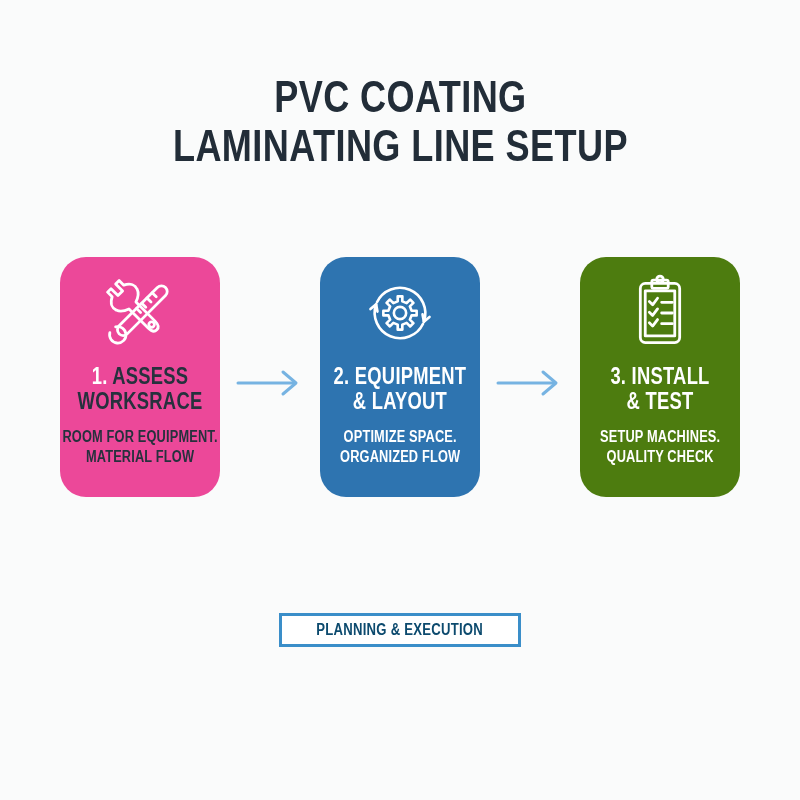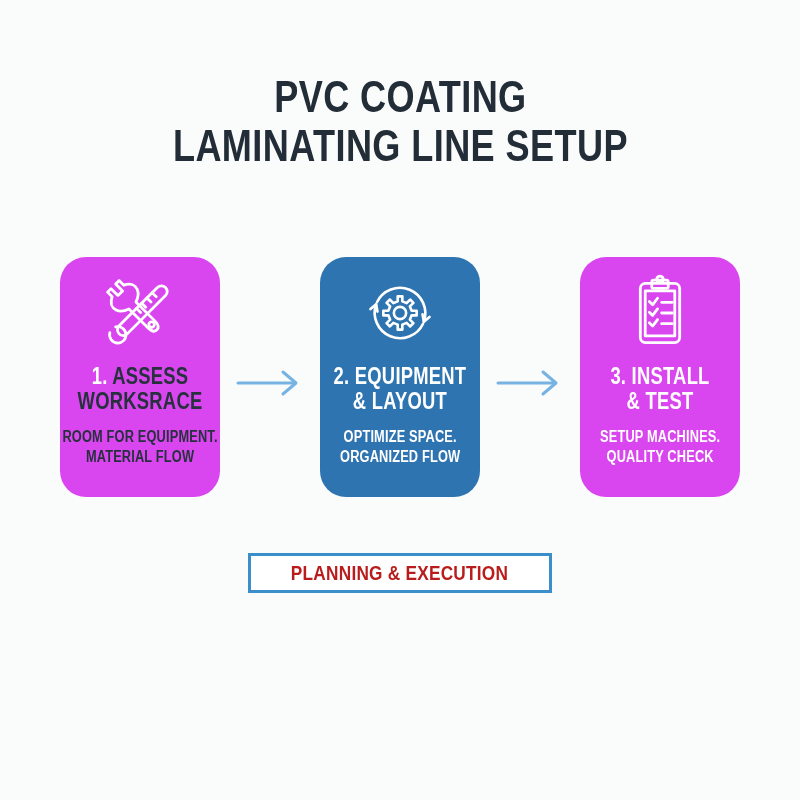--- a/index.html
+++ b/index.html
@@ -73,27 +73,27 @@
   .arrow-slot {
     width: 100px;
     height: 240px;
     display: flex; align-items: center; justify-content: center;
     flex: 0 0 auto;
   }
   .arrow-slot svg { margin-top: 12px; }
 
   
   .badge {
-    margin-top: 56px;
+    margin-top: 116px;
     background: #FFFFFF;
     border: 3px solid #3A8EC9;
     padding: 5px 16px;
-    color: #b91c1c;
-    font-weight: 700;
-    font-size: 21px;
+    color: #0c4a6e;
+    font-weight: 700;
+    font-size: 16px;
     letter-spacing: 0.3px;
     white-space: nowrap;
   }
   .badge-inner {
     display: inline-block;
     transform: scaleX(0.82);
     transform-origin: center;
   }
 </style>
 </head>
@@ -101,21 +101,21 @@
 
 <div class="page">
 
   <div class="title">
     <div>PVC COATING</div>
     <div>LAMINATING LINE SETUP</div>
   </div>
 
   <div class="cards-row">
 
-    <div class="card" style="background: #d946ef; color: rgb(38, 49, 61);">
+    <div class="card" style="background: #ec4899; color: rgb(38, 49, 61);">
       <div class="icon-box">
         <svg width="82" height="82" viewBox="0 0 100 100" fill="none" stroke="#FFFFFF" stroke-width="3.4" stroke-linecap="round" stroke-linejoin="round">
           <g transform="rotate(45 50 50)">
             <rect x="43" y="6" width="14" height="80" rx="7"></rect>
             <path d="M43 22 h7 M43 31 h7 M43 40 h7 M43 49 h7"></path>
             <path d="M41 83 A10 10 0 1 1 41 93"></path>
           </g>
           <g transform="rotate(-45 50 50)">
             <path d="M40 4 L40 12 C32 16 30 22 32 27 C34 33 38 35 44 37 L44 70 Q44 79 50 79 Q56 79 56 70 L56 37 C62 35 66 33 68 27 C70 22 68 16 60 12 L60 4 L54 4 L54 16 L46 16 L46 4 Z"></path>
             <circle cx="50" cy="70" r="3.4"></circle>
@@ -160,21 +160,21 @@
       </div>
     </div>
 
     <div class="arrow-slot">
       <svg width="72" height="32" viewBox="0 0 72 32" fill="none" stroke="#76B3E2" stroke-width="3" stroke-linecap="round" stroke-linejoin="round">
         <path d="M4 16 H60"></path>
         <path d="M49 5 L62 16 L49 27"></path>
       </svg>
     </div>
 
-    <div class="card" style="background: #d946ef; color: rgb(255, 255, 255);">
+    <div class="card" style="background: #4d7c0f; color: rgb(255, 255, 255);">
       <div class="icon-box">
         <svg width="82" height="82" viewBox="0 0 100 100" fill="none" stroke="#FFFFFF" stroke-width="3.4" stroke-linecap="round" stroke-linejoin="round">
           <rect x="26" y="14" width="48" height="72" rx="6"></rect>
           <rect x="32" y="23" width="36" height="55"></rect>
           <circle cx="50" cy="9" r="4"></circle>
           <rect x="40" y="10" width="20" height="10" rx="2" fill="none"></rect>
           <path d="M37 36 L41 40 L47 32 M52 37 H65"></path>
           <path d="M37 49 L41 53 L47 45 M52 50 H65"></path>
           <path d="M37 62 L41 66 L47 58 M52 63 H65"></path>
         </svg>

